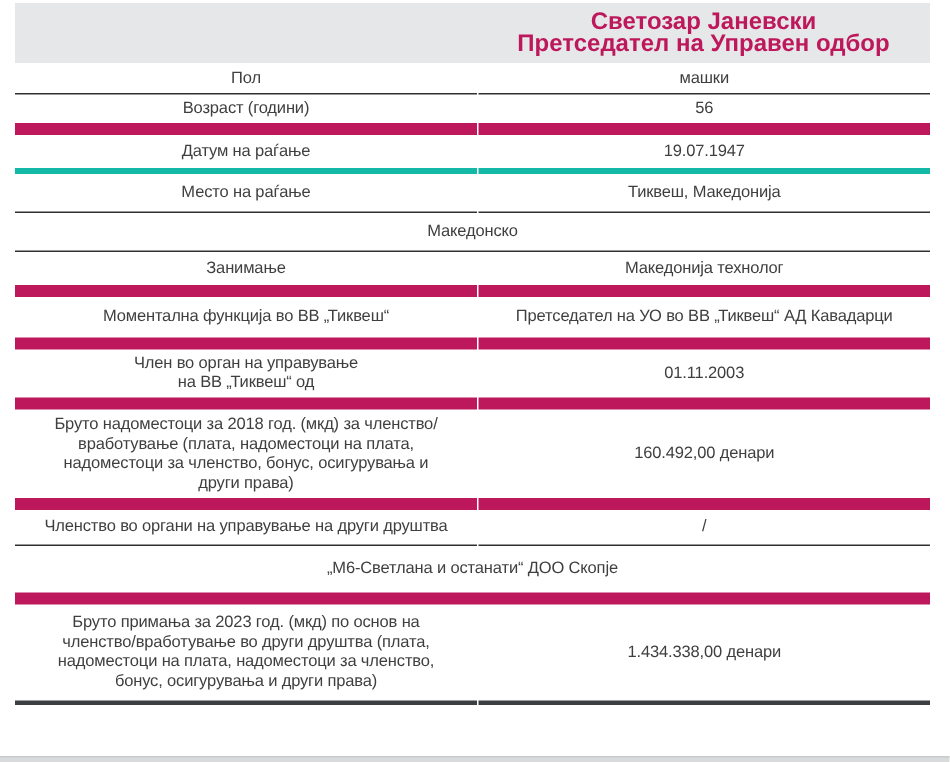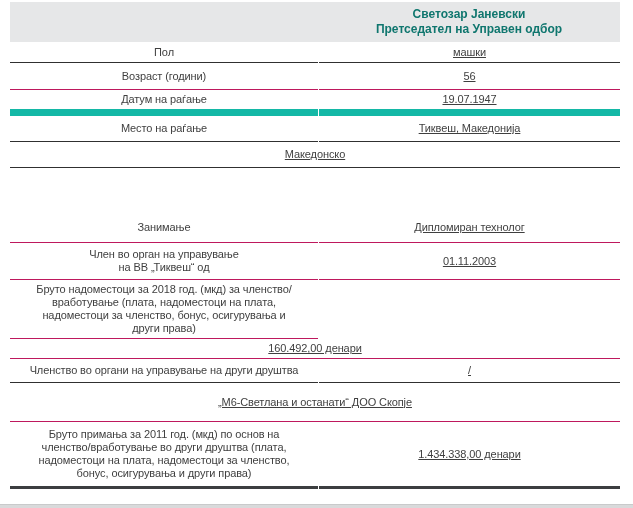--- a/index.html
+++ b/index.html
@@ -23,59 +23,59 @@
     display: flex;
     min-height: 40px;
     background: #e6e7e8;
     align-items: center;
   }
   .header-band .spacer { width: 308px; flex: none; }
   .header-band .who {
     flex: 1;
     text-align: center;
     font-weight: bold;
-    font-size: 12px;
+    font-size: 16px;
     line-height: 15px;
-    color: #0f766e;
+    color: #be185d;
     padding: 4px 2px;
   }
   .row {
     display: flex;
     column-gap: 1px;
   }
   .cell {
     display: flex;
     align-items: center;
     justify-content: center;
     text-align: center;
     font-size: 11px;
     line-height: 13px;
     letter-spacing: -0.1px;
     white-space: pre-line;
     padding: 3px 6px;
   }
   .cell.label { width: 308px; flex: none; }
-  .cell.value { flex: 1; text-decoration: underline; }
+  .cell.value { flex: 1; }
   
   .r1  { min-height: 21px; }
   .r2  { min-height: 27px; }
   .r3  { min-height: 26px; }
   .r4  { min-height: 26px; }
   .r5  { min-height: 26px; }
-  .r6  { min-height: 30px; margin-top: 45px; }
+  .r6  { min-height: 30px; }
   .r7  { min-height: 35px; }
   .r8  { min-height: 37px; justify-content: flex-end; }
-  .r9  { min-height: 67px; flex-direction: column; }
+  .r9  { min-height: 67px; }
   .r10 { min-height: 24px; }
   .r11 { min-height: 39px; }
   .r12 { min-height: 67px; }
   
   .b-thin  > .cell { border-bottom: 1px solid #303030; }
-  .b-med   > .cell { border-bottom: 1px solid #be185d; }
-  .b-gray3 > .cell { border-bottom: 7px solid #14b8a6; text-align: right; }
+  .b-med   > .cell { border-bottom: 8px solid #be185d; }
+  .b-gray3 > .cell { border-bottom: 4px solid #14b8a6; text-align: right; }
   .b-dark3 > .cell { border-bottom: 3px solid #3c3e40; }
   .page-bottom-strip {
     position: absolute;
     left: 0;
     bottom: 0;
     width: 633px;
     height: 4px;
     background: #d9dadb;
     border-top: 1px solid #c9cacb;
   }
@@ -112,23 +112,27 @@
     <div class="cell label">Место на раѓање</div>
     <div class="cell value">Тиквеш, Македонија</div>
   </div>
 
   <div class="row r5 b-thin">
     <div class="cell value">Македонско</div>
   </div>
 
   <div class="row r6 b-med">
     <div class="cell label">Занимање</div>
-    <div class="cell value">Дипломиран технолог</div>
+    <div class="cell value">Македонија технолог</div>
   </div>
 
+  <div class="row r7 b-med">
+    <div class="cell label">Моментална функција во ВВ „Тиквеш“</div>
+    <div class="cell value">Претседател на УО во ВВ „Тиквеш“ АД Кавадарци</div>
+  </div>
 
   <div class="row r8 b-med">
     <div class="cell label">Член во орган на управување
 на ВВ „Тиквеш“ од</div>
     <div class="cell value">01.11.2003</div>
   </div>
 
   <div class="row r9 b-med">
     <div class="cell label">Бруто надоместоци за 2018 год. (мкд) за членство/
 вработување (плата, надоместоци на плата,
@@ -140,21 +144,21 @@
   <div class="row r10 b-thin">
     <div class="cell label">Членство во органи на управување на други друштва</div>
     <div class="cell value">/</div>
   </div>
 
   <div class="row r11 b-med">
     <div class="cell value">„М6-Светлана и останати“ ДОО Скопје</div>
   </div>
 
   <div class="row r12 b-dark3">
-    <div class="cell label">Бруто примања за 2011 год. (мкд) по основ на
+    <div class="cell label">Бруто примања за 2023 год. (мкд) по основ на
 членство/вработување во други друштва (плата,
 надоместоци на плата, надоместоци за членство,
 бонус, осигурувања и други права)</div>
     <div class="cell value">1.434.338,00 денари</div>
   </div>
 
 </div>
 
 <div class="page-bottom-strip"></div>
 

